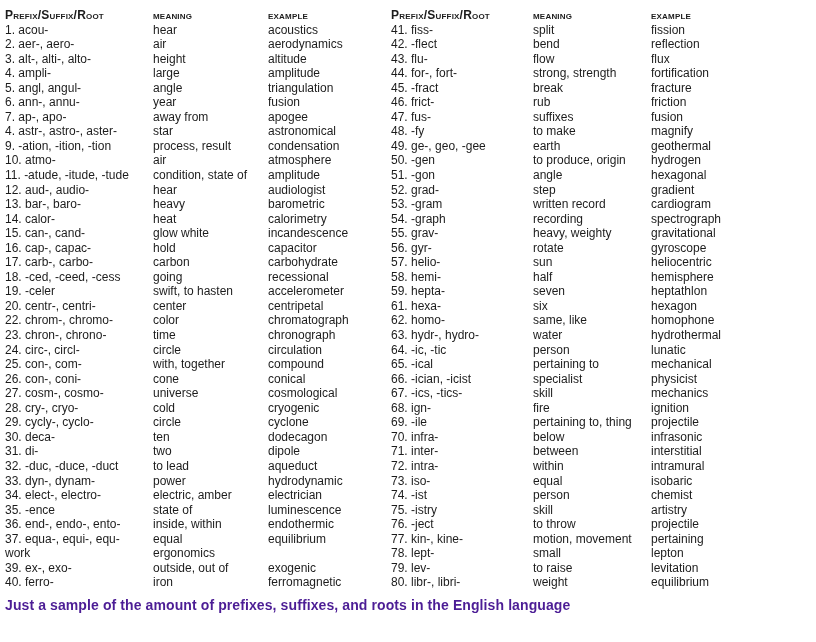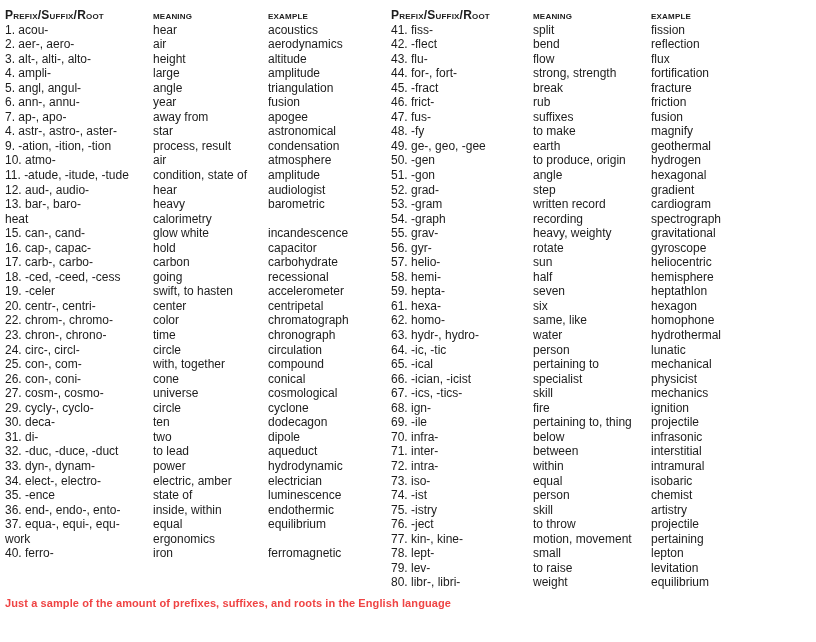--- a/index.html
+++ b/index.html
@@ -48,23 +48,23 @@
     white-space: nowrap;
   }
   .cell {
     font-size: 12px;
     line-height: 14.55px;
     white-space: nowrap;
     overflow: hidden;
   }
   .caption {
     margin-top: 7px;
-    font-size: 11px;
+    font-size: 14px;
     font-weight: bold;
-    color: #ef4444;
+    color: #4c1d95;
     letter-spacing: 0.1px;
   }
 </style>
 </head>
 <body>
 
 <div class="page">
   <div class="table-wrap">
 
     <section class="block left">
@@ -133,20 +133,21 @@
     <div class="cell term">12. aud-, audio-</div>
     <div class="cell meaning">hear</div>
     <div class="cell example">audiologist</div>
   </div>
           <div class="row">
     <div class="cell term">13. bar-, baro-</div>
     <div class="cell meaning">heavy</div>
     <div class="cell example">barometric</div>
   </div>
           <div class="row">
+    <div class="cell term">14. calor-</div>
     <div class="cell meaning">heat</div>
     <div class="cell example">calorimetry</div>
   </div>
           <div class="row">
     <div class="cell term">15. can-, cand-</div>
     <div class="cell meaning">glow white</div>
     <div class="cell example">incandescence</div>
   </div>
           <div class="row">
     <div class="cell term">16. cap-, capac-</div>
@@ -197,20 +198,25 @@
     <div class="cell term">26. con-, coni-</div>
     <div class="cell meaning">cone</div>
     <div class="cell example">conical</div>
   </div>
           <div class="row">
     <div class="cell term">27. cosm-, cosmo-</div>
     <div class="cell meaning">universe</div>
     <div class="cell example">cosmological</div>
   </div>
           <div class="row">
+    <div class="cell term">28. cry-, cryo-</div>
+    <div class="cell meaning">cold</div>
+    <div class="cell example">cryogenic</div>
+  </div>
+          <div class="row">
     <div class="cell term">29. cycly-, cyclo-</div>
     <div class="cell meaning">circle</div>
     <div class="cell example">cyclone</div>
   </div>
           <div class="row">
     <div class="cell term">30. deca-</div>
     <div class="cell meaning">ten</div>
     <div class="cell example">dodecagon</div>
   </div>
           <div class="row">
@@ -244,20 +250,25 @@
     <div class="cell example">endothermic</div>
   </div>
           <div class="row">
     <div class="cell term">37. equa-, equi-, equ-</div>
     <div class="cell meaning">equal</div>
     <div class="cell example">equilibrium</div>
   </div>
           <div class="row">
     <div class="cell meaning">work</div>
     <div class="cell example">ergonomics</div>
+  </div>
+          <div class="row">
+    <div class="cell term">39. ex-, exo-</div>
+    <div class="cell meaning">outside, out of</div>
+    <div class="cell example">exogenic</div>
   </div>
           <div class="row">
     <div class="cell term">40. ferro-</div>
     <div class="cell meaning">iron</div>
     <div class="cell example">ferromagnetic</div>
   </div>
         </div>
     </section>
 
     <section class="block right">

